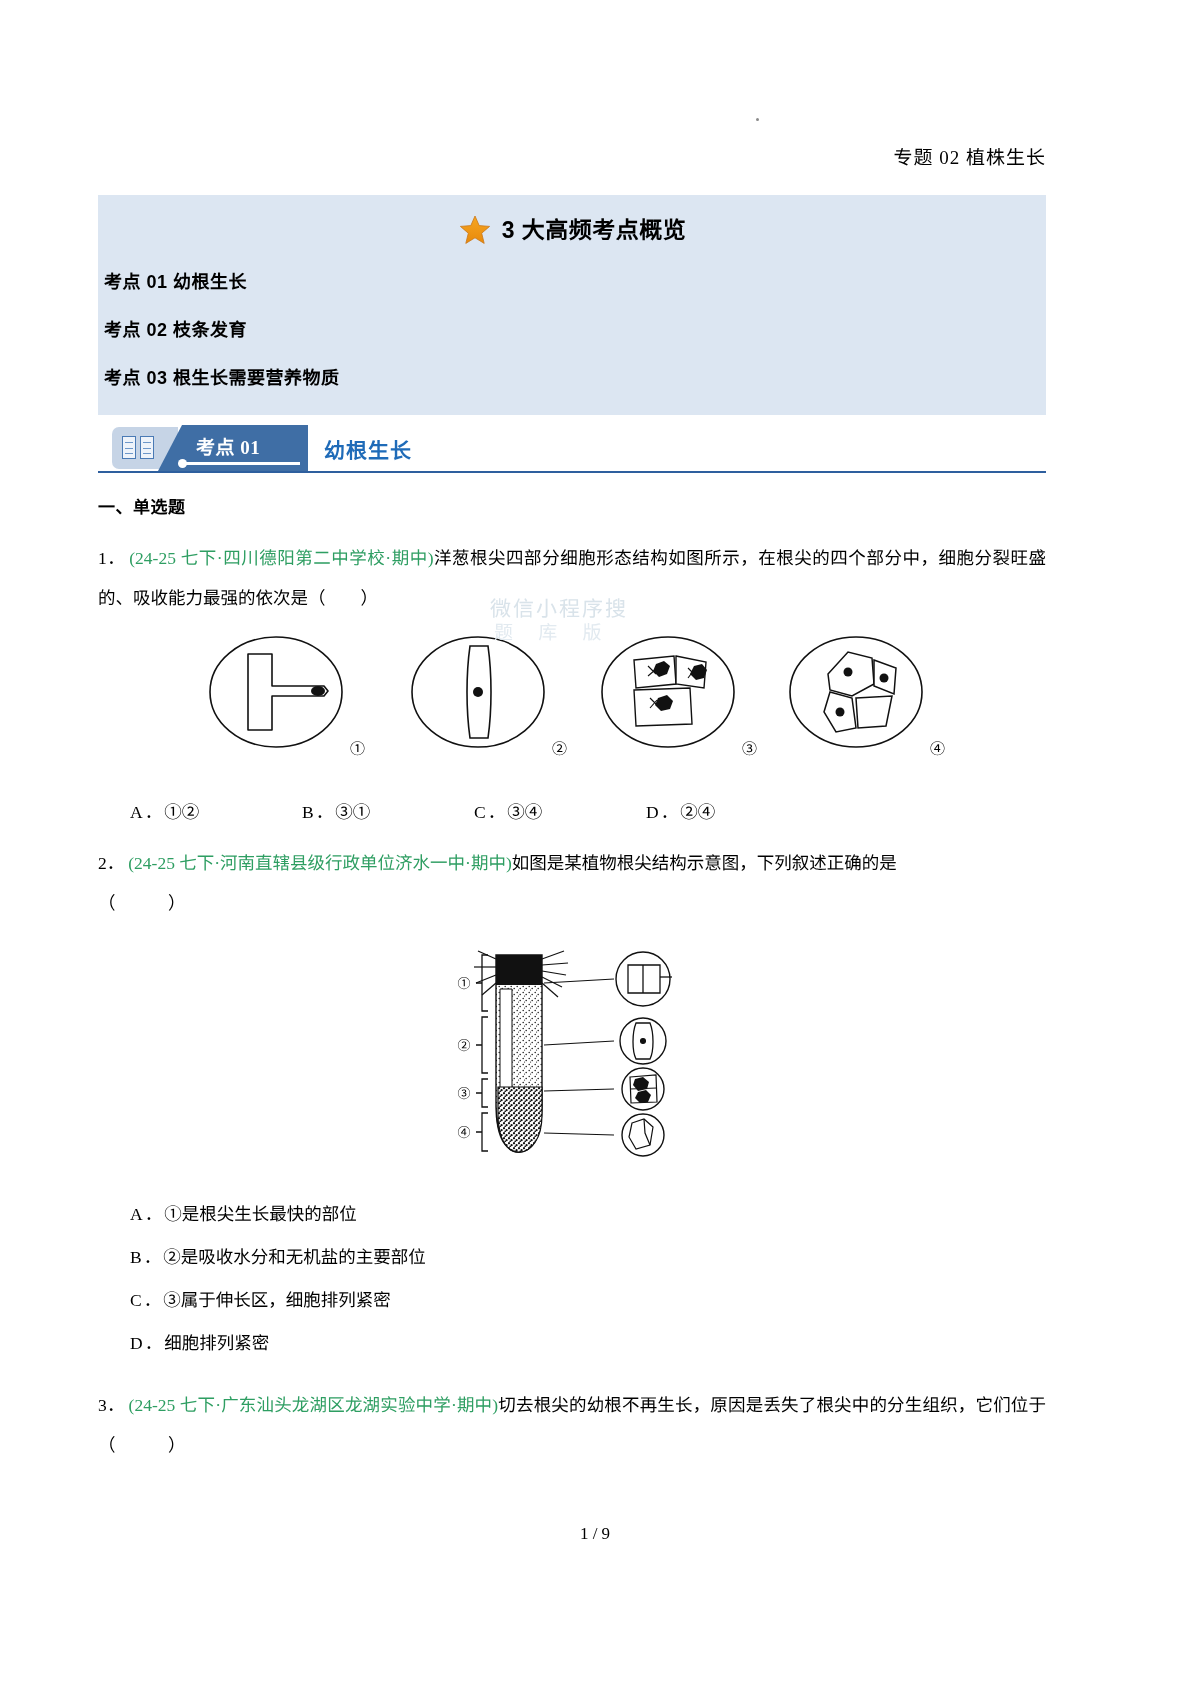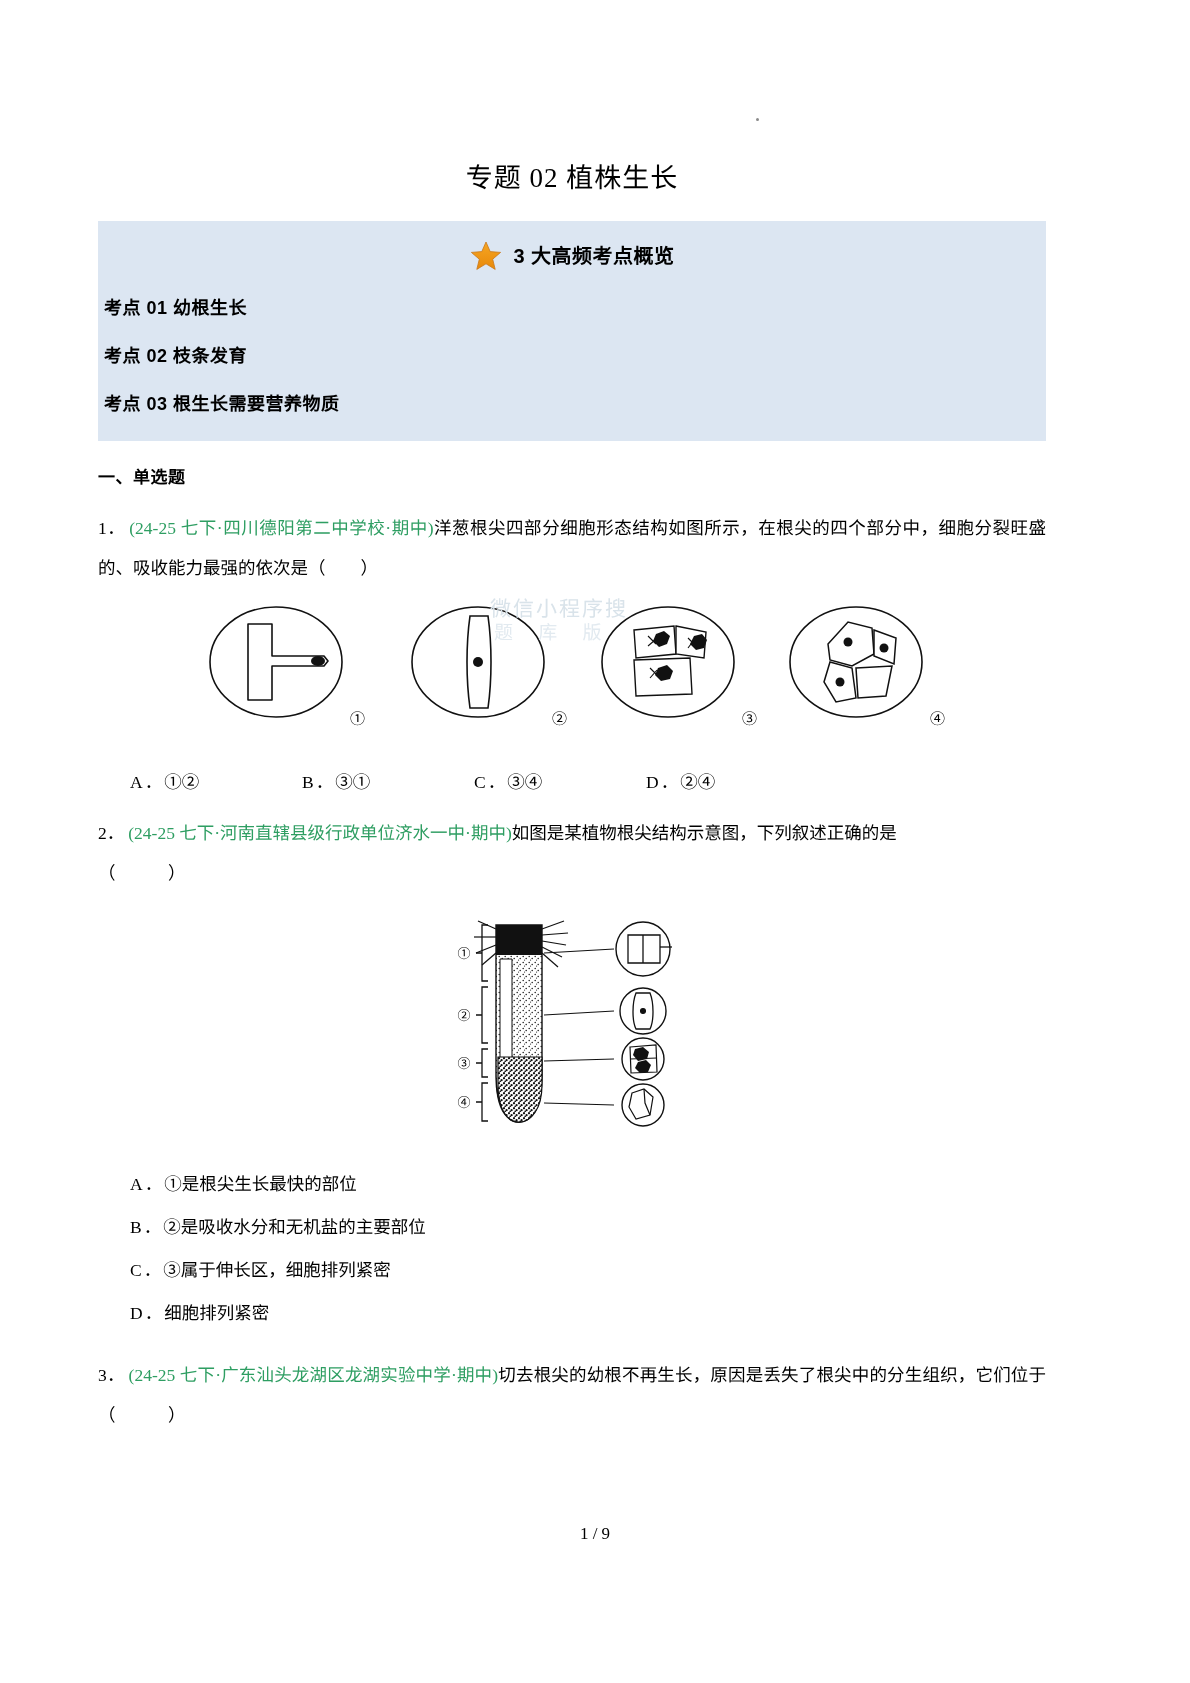--- a/index.html
+++ b/index.html
@@ -33,25 +33,25 @@
     left: 756px;
     top: 118px;
     width: 3px;
     height: 3px;
     background: #8a8a8a;
     border-radius: 50%;
   }
 
   
   .doc-title {
-    text-align: center;
-    font-size: 27px;
+    text-align: right;
+    font-size: 19px;
     font-weight: 400;
     letter-spacing: 1px;
-    margin: 14px;
+    margin: 0;
     padding-top: 142px;
     font-family: "Liberation Serif", "DejaVu Serif", serif;
   }
 
   
   .overview-box {
     margin-top: 26px;
     background: #dce6f2;
     padding: 16px 0 26px 0;
     width: 948px;
@@ -67,21 +67,21 @@
   .star-icon {
     width: 34px;
     height: 34px;
     display: inline-block;
     position: relative;
     top: 2px;
   }
   .overview-head-text {
     font-family: "Liberation Sans", "DejaVu Sans", sans-serif;
     font-weight: bold;
-    font-size: 20px;
+    font-size: 23px;
     letter-spacing: 0.5px;
     margin-left: 10px;
   }
   .overview-item {
     font-family: "Liberation Sans", "DejaVu Sans", sans-serif;
     font-weight: bold;
     font-size: 18px;
     padding: 0 0 0 6px;
     margin: 22px 0 0 0;
     letter-spacing: 0.5px;
@@ -303,20 +303,35 @@
             <polygon points="17,3 21.2,12.6 31.6,13.4 23.7,20.2 26.2,30.4 17,24.8 7.8,30.4 10.3,20.2 2.4,13.4 12.8,12.6" fill="url(#stargrad)" stroke="#c9771a" stroke-width="0.8"></polygon>
           </svg>
         </span>
         <span class="overview-head-text">3 大高频考点概览</span>
       </div>
       <div class="overview-item">考点 01  幼根生长</div>
       <div class="overview-item">考点 02  枝条发育</div>
       <div class="overview-item">考点 03  根生长需要营养物质</div>
     </div>
 
+    <div class="tabbar">
+      <div class="tab-icon-box">
+        <span class="bars">
+          <span class="bar"></span>
+          <span class="bar"></span>
+        </span>
+      </div>
+      <div class="tab-shape">
+        <span class="tab-label">考点 01</span>
+      </div>
+      <div class="tab-underline"></div>
+      <div class="tab-underline-dot"></div>
+      <div class="tab-title">幼根生长</div>
+      <div class="tab-rule"></div>
+    </div>
 
     <div class="section-label">一、单选题</div>
 
     <div class="q">
       <span class="num">1．</span><span class="src">(24-25 七下·四川德阳第二中学校·期中)</span><span>洋葱根尖四部分细胞形态结构如图所示，在根尖的四个部分中，细胞分裂旺盛的、吸收能力最强的依次是（　　）</span>
     </div>
 
     <div class="fig1">
 
       <div class="cellwrap" style="left:108px;">

